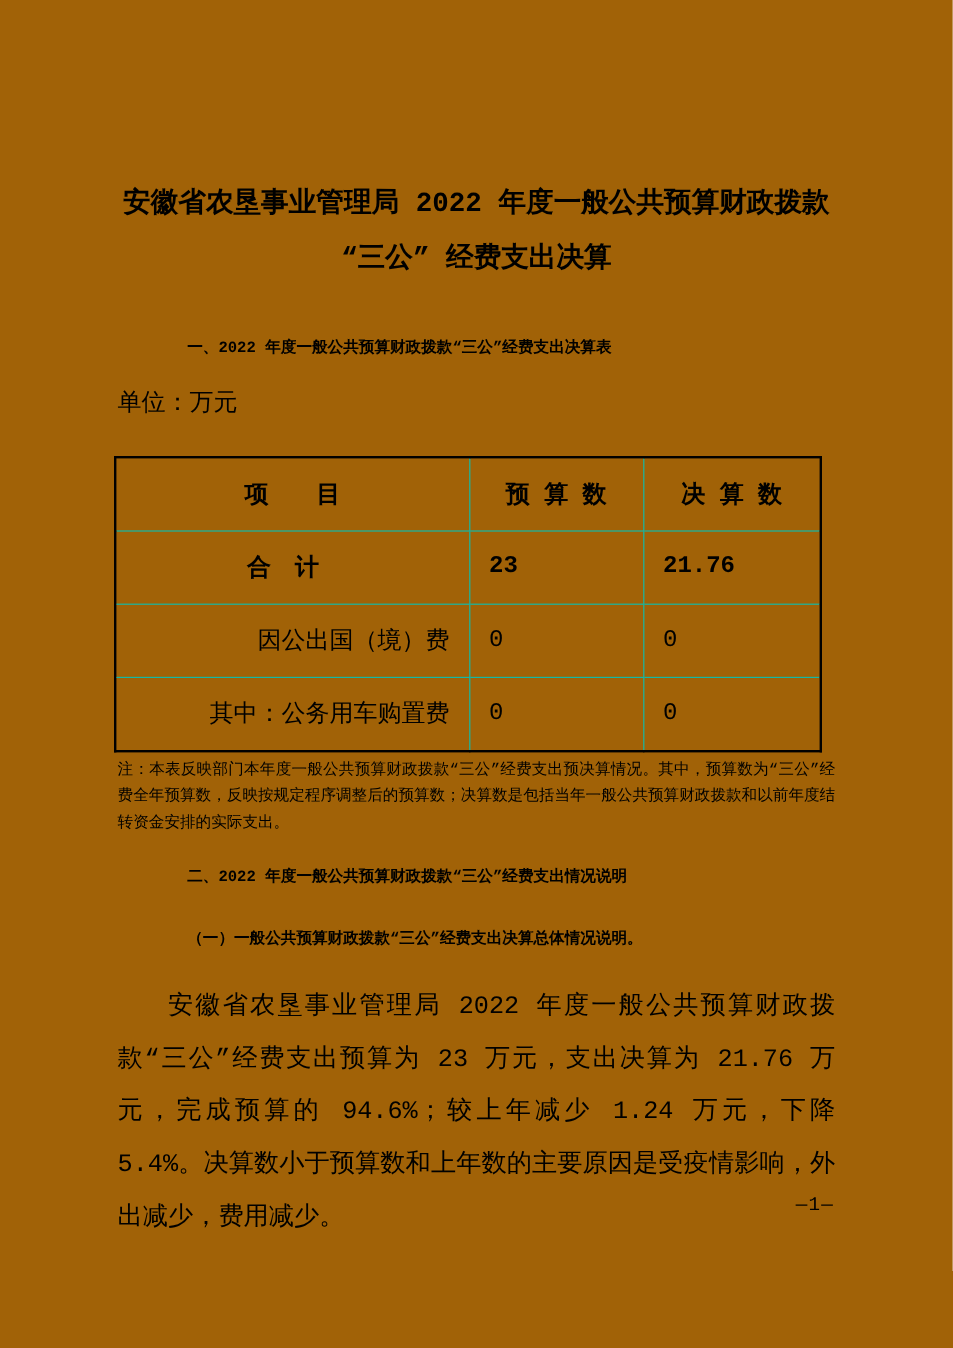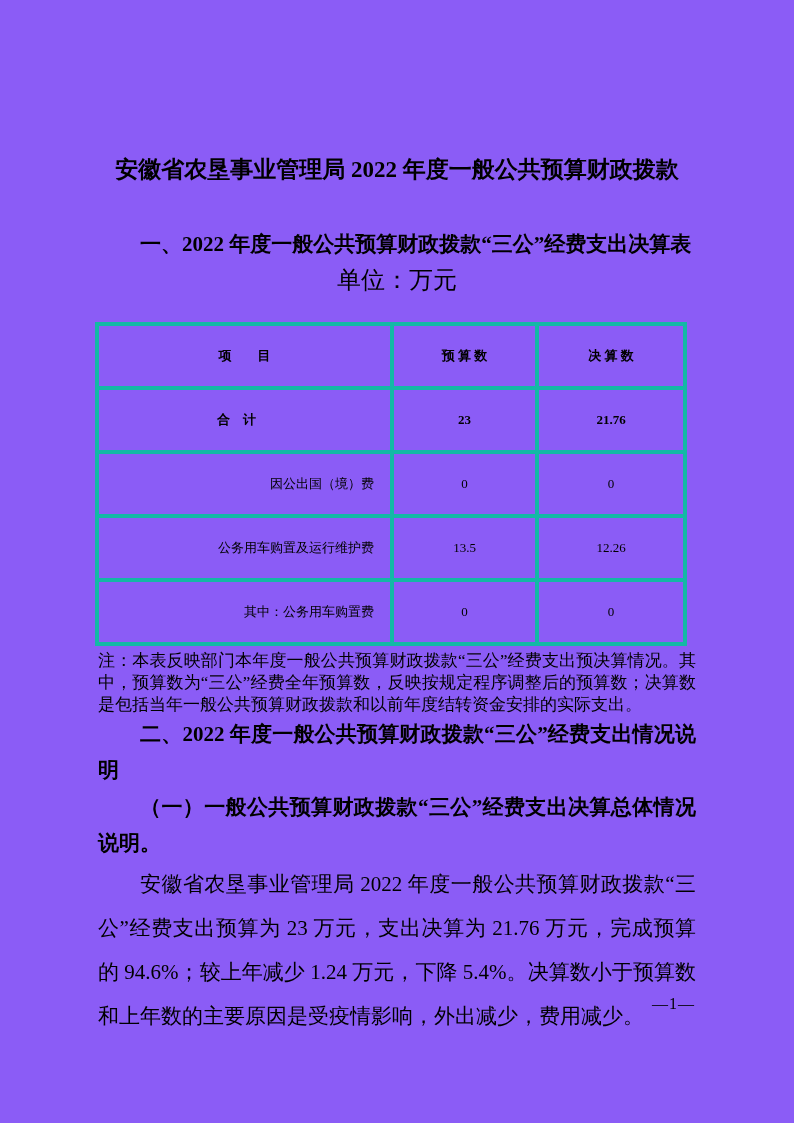--- a/index.html
+++ b/index.html
@@ -1,81 +1,81 @@
 <!DOCTYPE html>
 <html><head>
 <meta charset="utf-8">
 <style>
   html, body { margin: 0; padding: 0; background: #ffffff; }
   .page {
     position: relative;
     width: 794px;
     height: 1123px;
-    background: #8b5cf6;
+    background: #a16207;
     color: #000000;
-    font-family: Liberation Serif, serif;
+    font-family: Liberation Mono, monospace;
     overflow: hidden;
   }
   .content {
     position: absolute;
     left: 98px;
     top: 0;
     width: 598px;
   }
   .doc-title {
     margin: 147px 0 0 0;
     font-size: 23px;
     font-weight: bold;
     text-align: center;
     line-height: 46px;
   }
   .title-line { display: block; }
   .heading {
-    margin: 0;
-    font-size: 21px;
+    margin: 16px;
+    font-size: 13px;
     font-weight: bold;
     line-height: 36.5px;
     text-align: justify;
     text-indent: 42px;
   }
   .heading-s1 { margin-top: 33px; }
   .unit-line {
     margin: 4px 0 4px 0;
-    font-size: 24px;
+    font-size: 20px;
     line-height: 26px;
-    text-align: center;
+    text-align: left;
   }
   .budget-table {
     border-collapse: collapse;
     table-layout: fixed;
     width: 590px;
     margin: 29px 0 0 -3px;
     border: 2px solid #000;
   }
   .budget-table th, .budget-table td {
-    border: 4px solid #14b8a6;
+    border: 1px solid #14b8a6;
     height: 28px;
-    font-size: 13px;
+    font-size: 20px;
     padding: 16px;
     overflow: hidden;
     white-space: nowrap;
   }
   .budget-table th {
     font-weight: bold;
     text-align: center;
   }
-  .c-num { text-align: center; }
+  .c-num { text-align: left; }
   .c-label { text-align: right; padding-left: 6px; }
   .row-total td { font-weight: bold; }
   .row-total .c-label { text-align: center; padding-left: 0; }
   .row-indent1 .c-label { padding-left: 24px; }
   .row-indent2 .c-label { padding-left: 74px; }
   .note {
     margin: 4px 0 0 0;
-    font-size: 17px;
+    font-size: 13px;
     line-height: 22px;
     text-align: justify;
     text-indent: 0;
     font-weight: normal;
   }
   .body-para {
     margin: 0;
     font-size: 21px;
     line-height: 44px;
     text-align: justify;
@@ -90,20 +90,21 @@
   }
 </style>
 </head>
 <body>
 
 <div class="page">
   <div class="content">
 
     <h1 class="doc-title">
       <span class="title-line">安徽省农垦事业管理局 2022 年度一般公共预算财政拨款</span>
+      <span class="title-line">“三公” 经费支出决算</span>
     </h1>
 
     <p class="heading heading-s1">一、2022 年度一般公共预算财政拨款“三公”经费支出决算表</p>
 
     <p class="unit-line">单位：万元</p>
 
     <table class="budget-table">
       <colgroup>
         <col style="width:295px">
         <col style="width:145px">
@@ -120,25 +121,20 @@
         <tr class="row-total">
           <td class="c-label">合　计</td>
           <td class="c-num">23</td>
           <td class="c-num">21.76</td>
         </tr>
         <tr>
           <td class="c-label">因公出国（境）费</td>
           <td class="c-num">0</td>
           <td class="c-num">0</td>
         </tr>
-        <tr>
-          <td class="c-label">公务用车购置及运行维护费</td>
-          <td class="c-num">13.5</td>
-          <td class="c-num">12.26</td>
-        </tr>
         <tr class="row-indent1">
           <td class="c-label">其中：公务用车购置费</td>
           <td class="c-num">0</td>
           <td class="c-num">0</td>
         </tr>
       </tbody>
     </table>
 
     <p class="note">注：本表反映部门本年度一般公共预算财政拨款“三公”经费支出预决算情况。其中，预算数为“三公”经费全年预算数，反映按规定程序调整后的预算数；决算数是包括当年一般公共预算财政拨款和以前年度结转资金安排的实际支出。</p>
 

